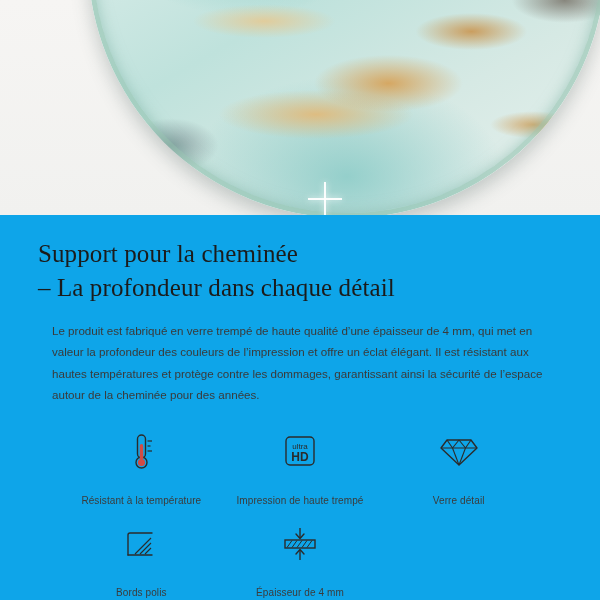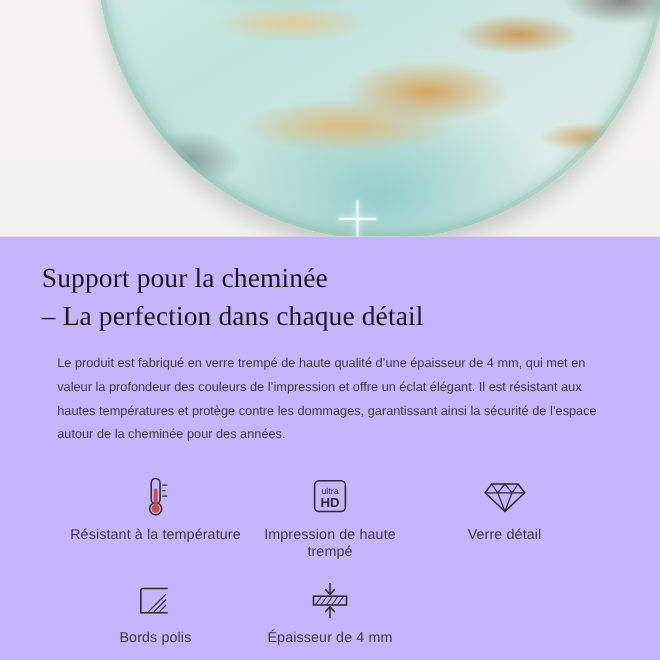--- a/index.html
+++ b/index.html
@@ -10,21 +10,21 @@
     width: 600px;
     height: 600px;
     overflow: hidden;
     background: #ffffff;
     font-family: "Liberation Sans", sans-serif;
   }
   .page {
     position: relative;
     width: 600px;
     height: 600px;
-    background: #c4b5fd;
+    background: #0ea5e9;
     overflow: hidden;
   }
 
   
   .hero {
     position: relative;
     width: 600px;
     height: 215px;
     background: #f2f2f0;
     overflow: hidden;
@@ -134,22 +134,22 @@
     align-items: center;
     justify-content: flex-start;
   }
   .feature-icon {
     height: 44px;
     display: flex;
     align-items: center;
     justify-content: center;
   }
   .feature-label {
-    margin-top: 4px;
-    font-size: 13px;
+    margin-top: 21px;
+    font-size: 10px;
     color: #3b3b3b;
     text-align: center;
     letter-spacing: 0.1px;
   }
   svg { display: block; }
 </style>
 </head>
 <body>
 
 <div class="page">
@@ -160,21 +160,21 @@
       <div class="glass-art"></div>
 
       <div class="glass-edge"></div>
     </div>
     <div class="sparkle"></div>
   </div>
 
   <div class="content">
     <h1 class="headline">
       <span>Support pour la cheminée</span>
-      <span class="line2">– La perfection dans chaque détail</span>
+      <span class="line2">– La profondeur dans chaque détail</span>
     </h1>
     <p class="paragraph">Le produit est fabriqué en verre trempé de haute qualité d’une épaisseur de 4 mm, qui met en valeur la profondeur des couleurs de l’impression et offre un éclat élégant. Il est résistant aux hautes températures et protège contre les dommages, garantissant ainsi la sécurité de l’espace autour de la cheminée pour des années.</p>
 
     <div class="features">
 
       <div class="feature">
         <div class="feature-icon">
           <svg width="34" height="40" viewBox="0 0 34 40">
             <rect x="13.5" y="3" width="8" height="23" rx="4" fill="none" stroke="#2b2b2b" stroke-width="1.4"></rect>
             <circle cx="17.5" cy="30.5" r="5.5" fill="none" stroke="#2b2b2b" stroke-width="1.4"></circle>

